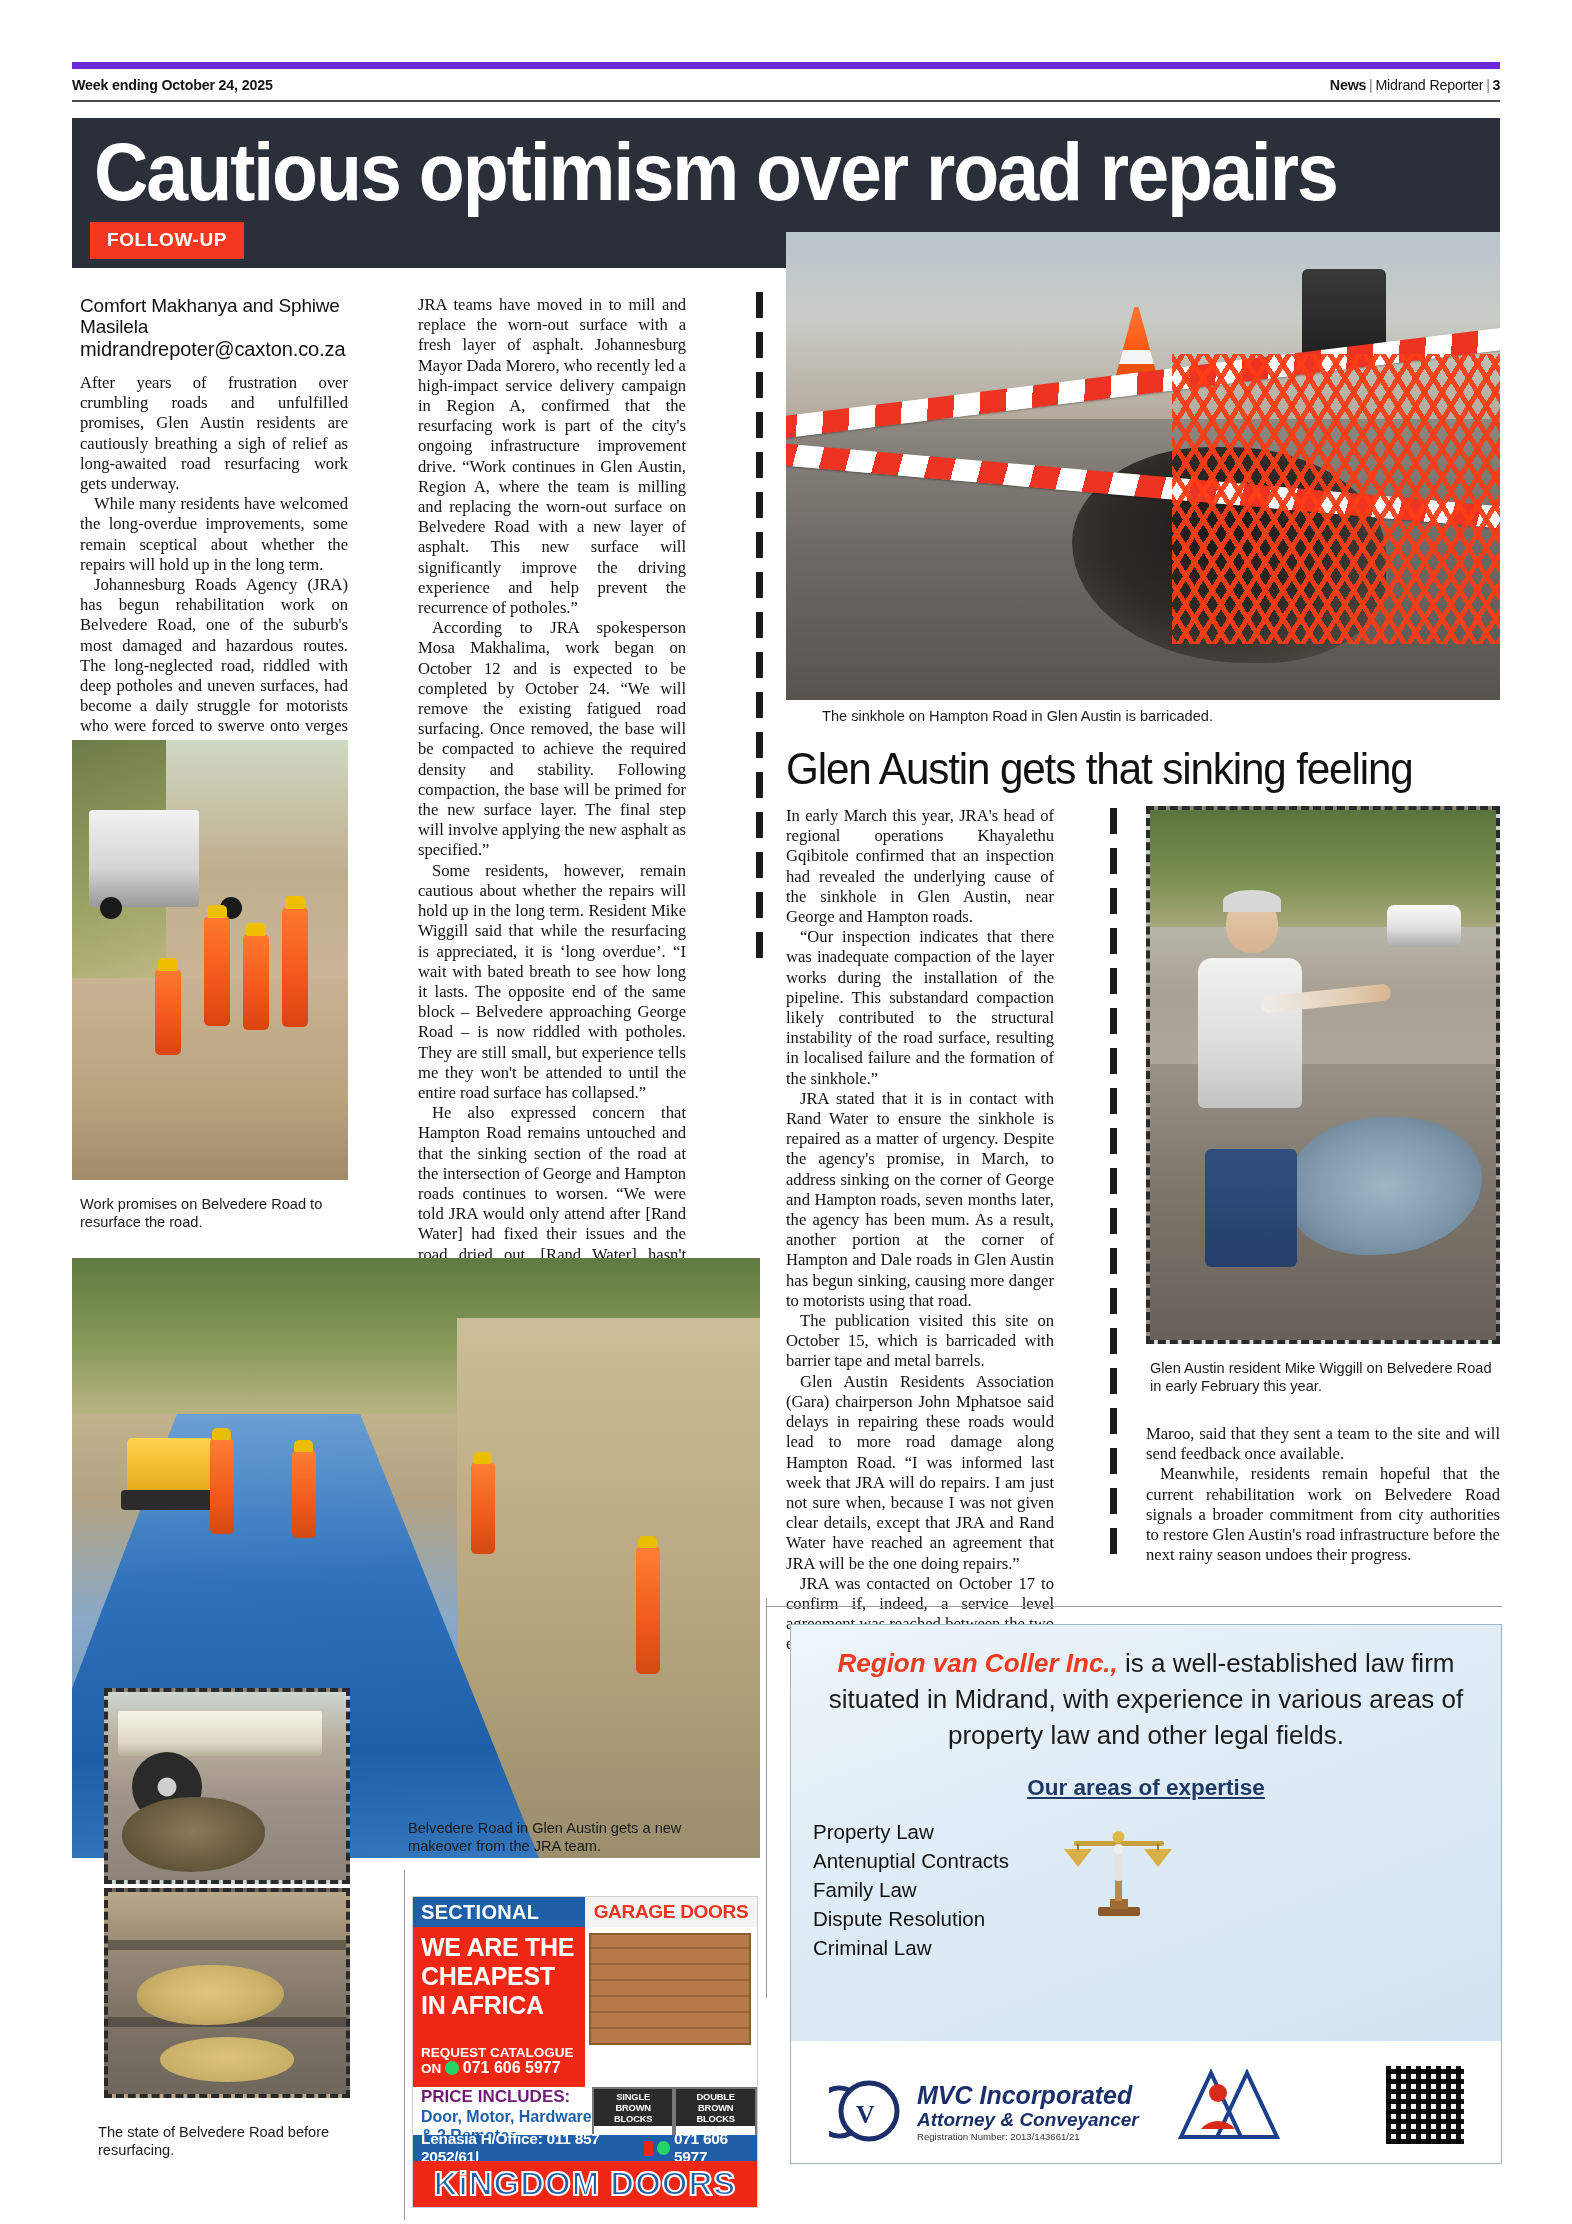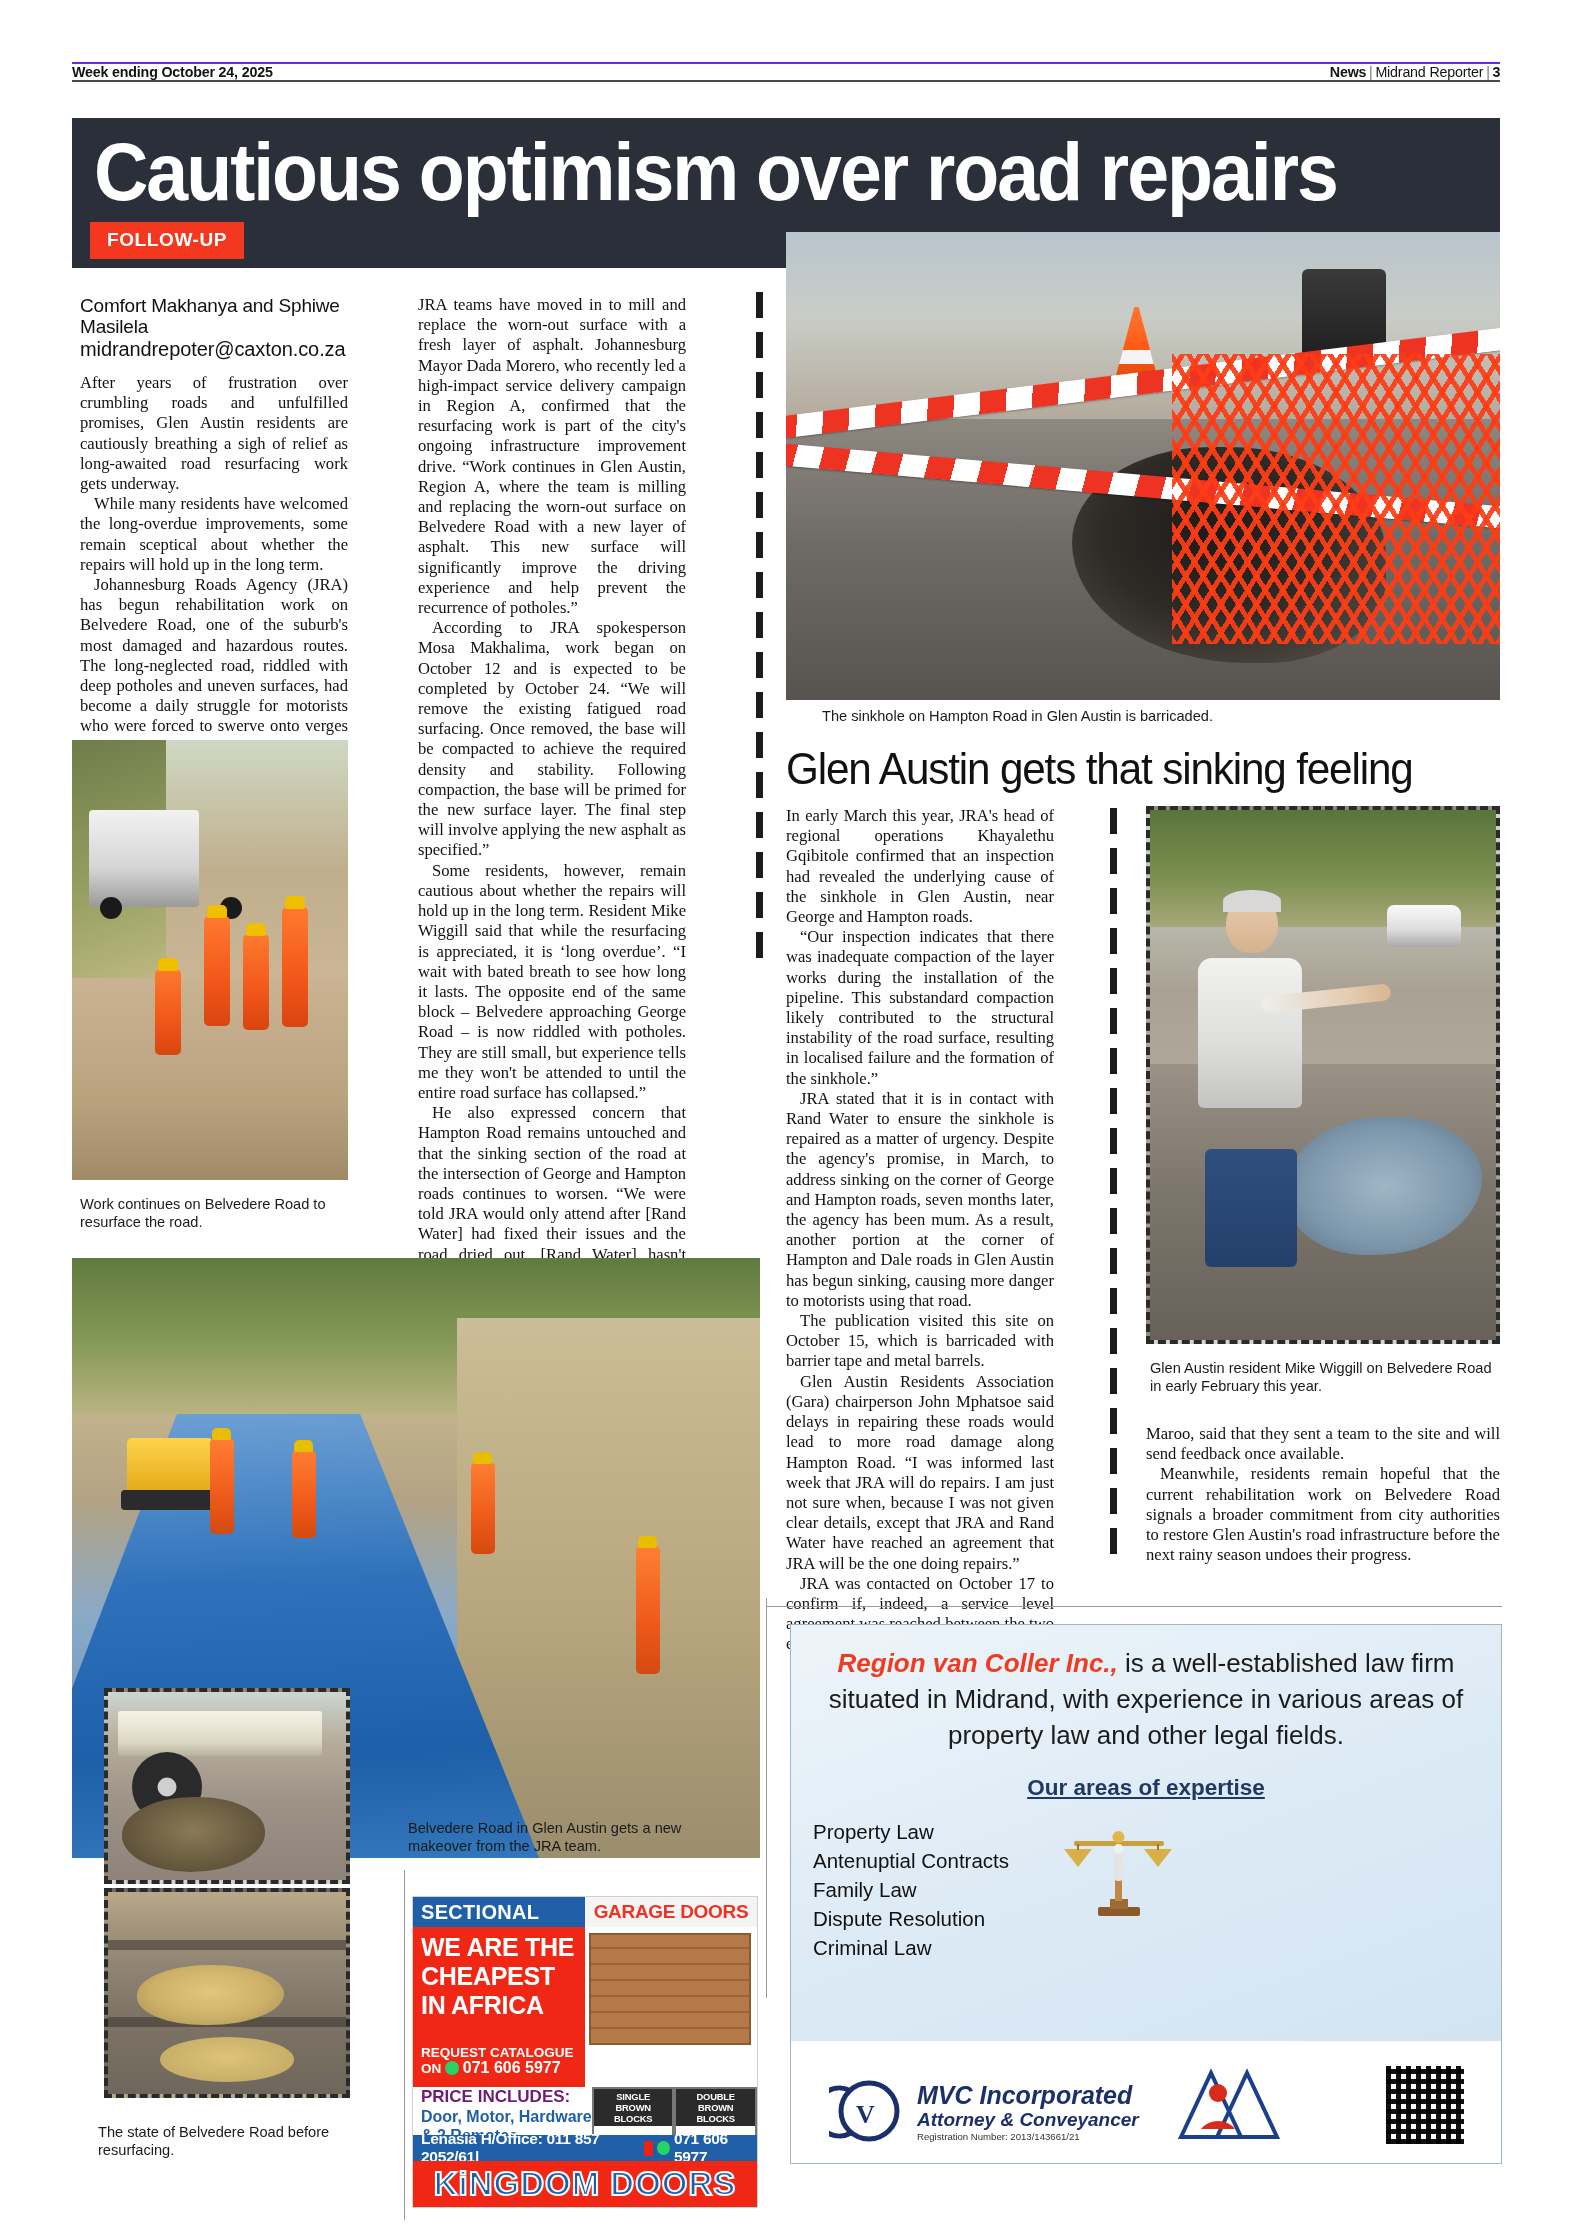--- a/index.html
+++ b/index.html
@@ -9,22 +9,22 @@
     font-family: "Liberation Serif", serif;
     color: #141414;
     position: relative;
     overflow: hidden;
   }
   .page { position: absolute; inset: 0; padding: 0; }
 
   
   .masthead {
     position: absolute; left: 72px; top: 62px; width: 1428px;
-    border-top: 2px solid #6d28d9; border-bottom: 2px solid #4a4a4a;
-    height: 20px;
+    border-top: 7px solid #6d28d9; border-bottom: 2px solid #4a4a4a;
+    height: 40px;
     display: flex; align-items: center; justify-content: space-between;
     font-family: "Liberation Sans", sans-serif;
   }
   .masthead .left { font-size: 15.5px; font-weight: bold; letter-spacing: -0.2px; transform: scaleX(0.92); transform-origin: left center; }
   .masthead .right { font-size: 15.5px; letter-spacing: -0.2px; transform: scaleX(0.92); transform-origin: right center; }
   .masthead .right b { font-weight: bold; }
   .masthead .right .sep { color: #777; padding: 0 3px; }
 
   
   .headband {
@@ -326,21 +326,21 @@
 
   <div class="photo ph-work" style="left:72px; top:740px; width:276px; height:440px;">
     <div class="bush"></div>
     <div class="truck"></div>
     <div class="dirt"></div>
     <div class="worker" style="left:48%; top:40%; height:110px;"></div>
     <div class="worker" style="left:62%; top:44%; height:96px;"></div>
     <div class="worker" style="left:76%; top:38%; height:120px;"></div>
     <div class="worker" style="left:30%; top:52%; height:86px;"></div>
   </div>
-  <div class="caption" style="left:80px; top:1196px; width:268px;">Work continues on Belvedere Road to resurface the road.</div>
+  <div class="caption" style="left:80px; top:1196px; width:268px;">Work promises on Belvedere Road to resurface the road.</div>
 
   <div class="body-col" style="left:786px; top:806px; width:268px;">
     <p class="first">In early March this year, JRA's head of regional operations Khayalethu Gqibitole confirmed that an inspection had revealed the underlying cause of the sinkhole in Glen Austin, near George and Hampton roads.</p>
     <p>“Our inspection indicates that there was inadequate compaction of the layer works during the installation of the pipeline. This substandard compaction likely contributed to the structural instability of the road surface, resulting in localised failure and the formation of the sinkhole.”</p>
     <p>JRA stated that it is in contact with Rand Water to ensure the sinkhole is repaired as a matter of urgency. Despite the agency's promise, in March, to address sinking on the corner of George and Hampton roads, seven months later, the agency has been mum. As a result, another portion at the corner of Hampton and Dale roads in Glen Austin has begun sinking, causing more danger to motorists using that road.</p>
     <p>The publication visited this site on October 15, which is barricaded with barrier tape and metal barrels.</p>
     <p>Glen Austin Residents Association (Gara) chairperson John Mphatsoe said delays in repairing these roads would lead to more road damage along Hampton Road. “I was informed last week that JRA will do repairs. I am just not sure when, because I was not given clear details, except that JRA and Rand Water have reached an agreement that JRA will be the one doing repairs.”</p>
     <p>JRA was contacted on October 17 to confirm if, indeed, a service level agreement was reached between the two entities and when the repair would start.</p>
     <p>Rand Water spokesperson Makenosi</p>
   </div>

